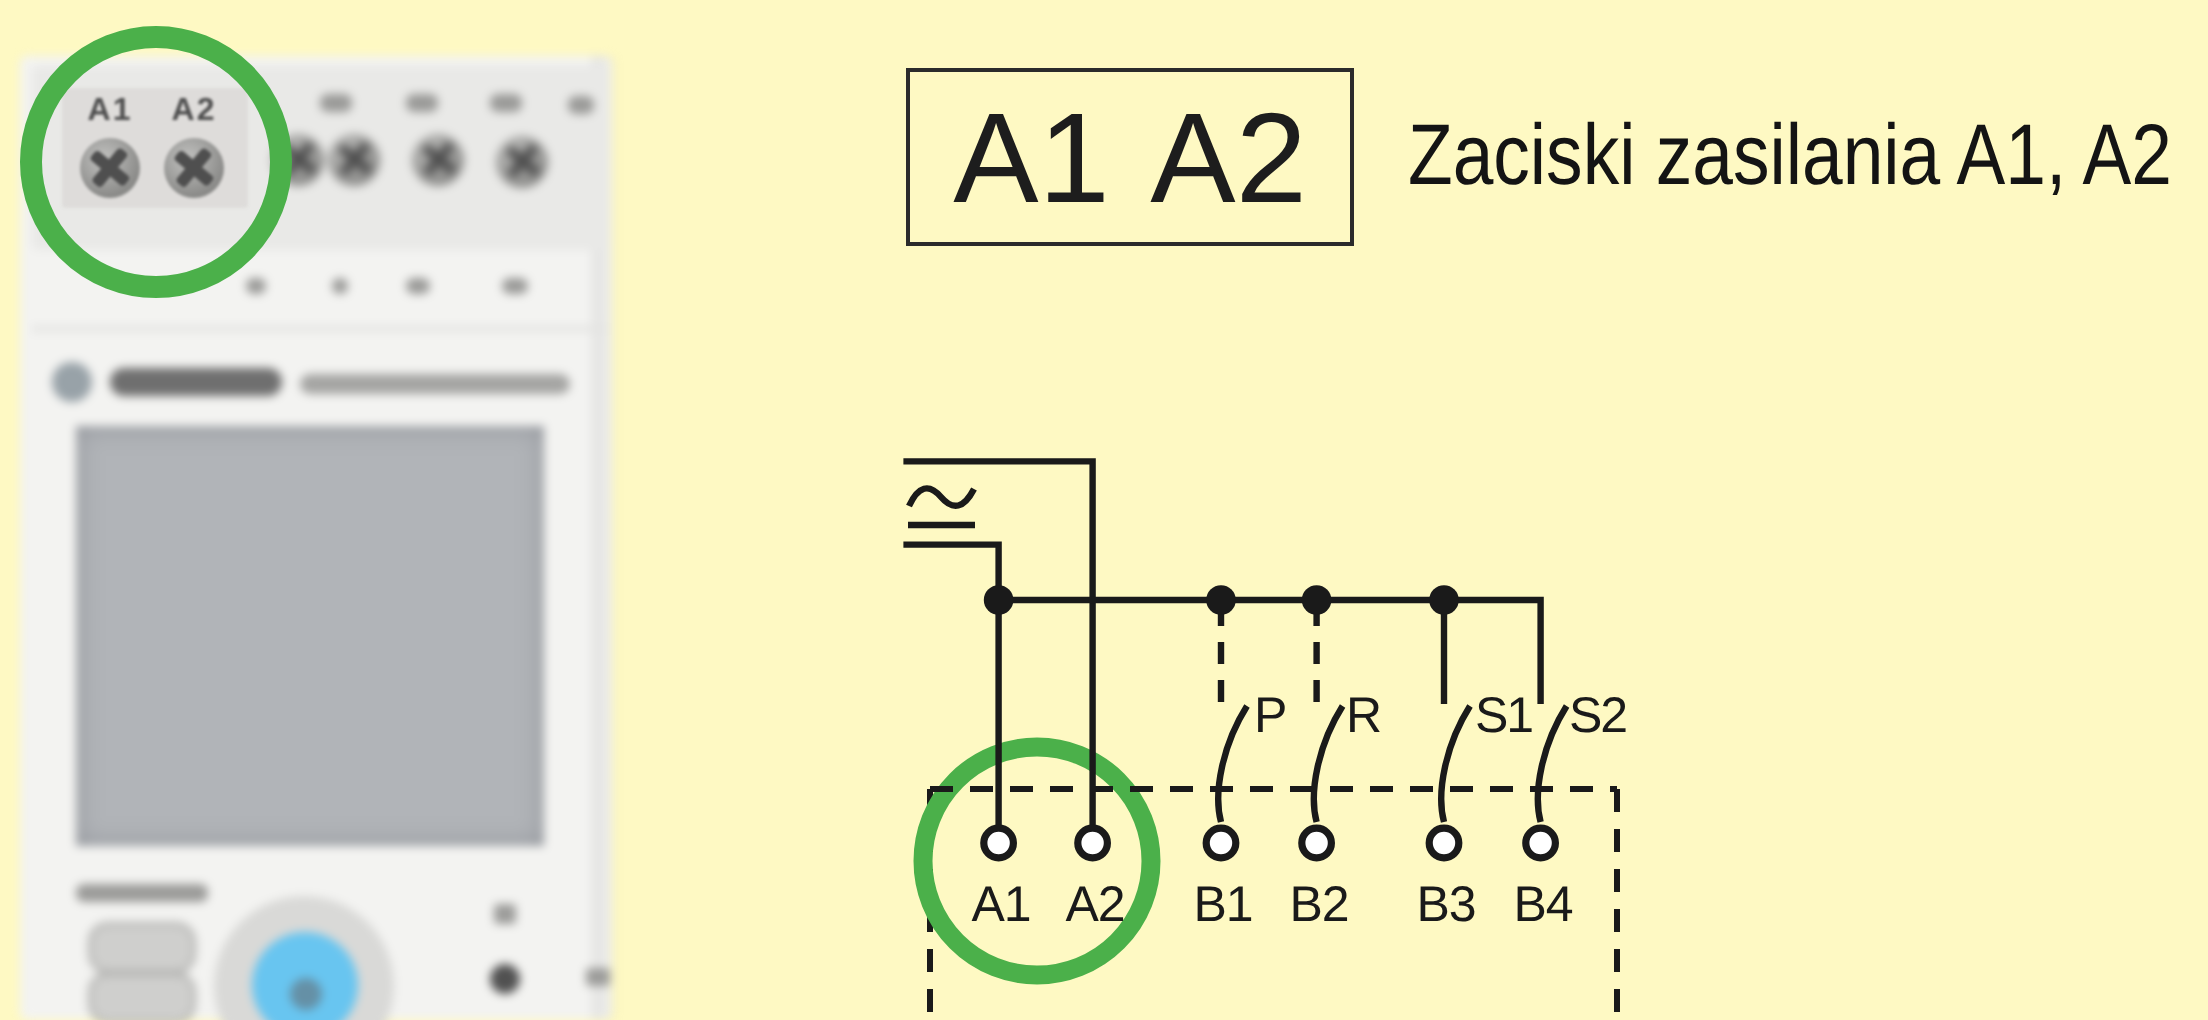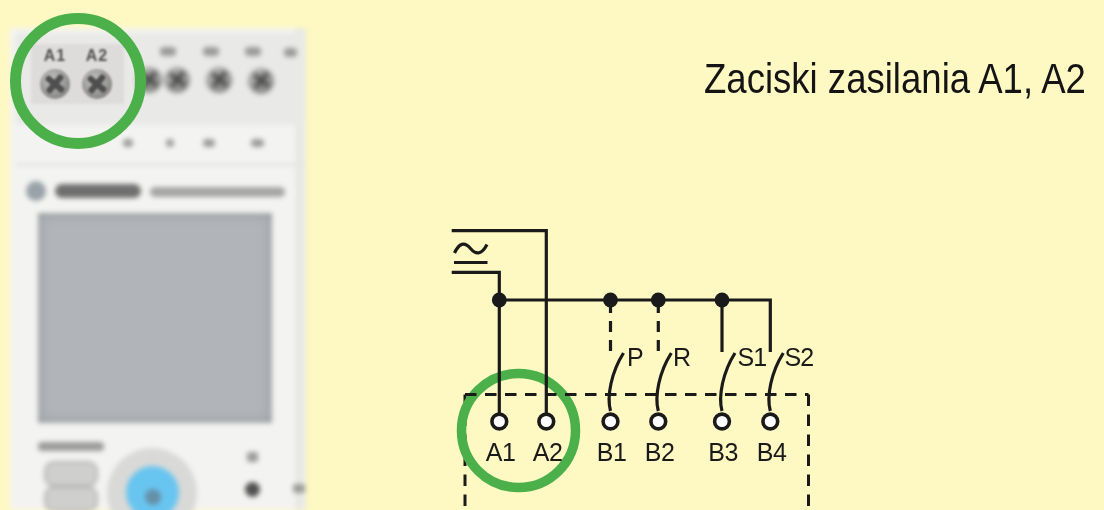--- a/index.html
+++ b/index.html
@@ -135,20 +135,23 @@
         </div>
       <div class="abs screw" style="left:82px;top:69px;width:30px;height:30px;">
           <div class="x1"></div>
           <div class="x2"></div>
         </div>
     </div>
 
     <div class="abs ring-photo"></div>
   </div>
 
+  <div class="abs caption-box">
+    <span>A1 A2</span>
+  </div>
   <div class="abs caption-text">Zaciski zasilania A1, A2</div>
 
   <svg class="diagram" viewBox="0 0 1104 510">
 
     <path class="boundary" d="M465,394.5 V512"></path>
 
     <circle class="ring-diagram" cx="518.5" cy="430.5" r="57"></circle>
 
     <path class="boundary" d="M465,394.5 H808.5 M808.5,394.5 V512"></path>
 

